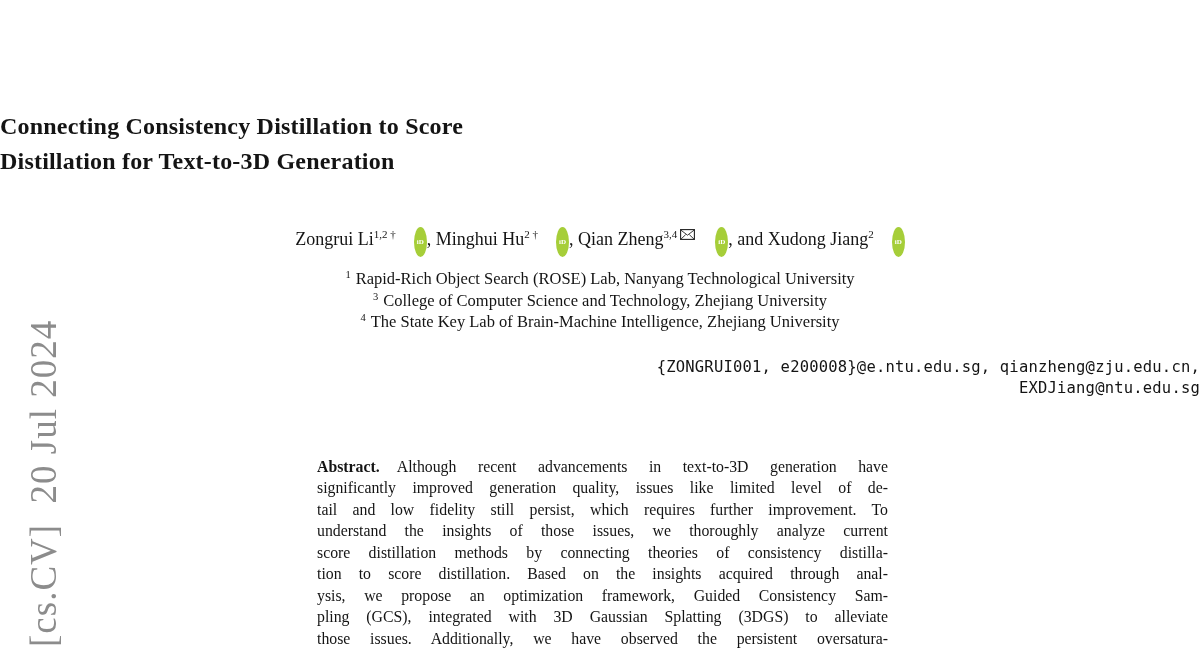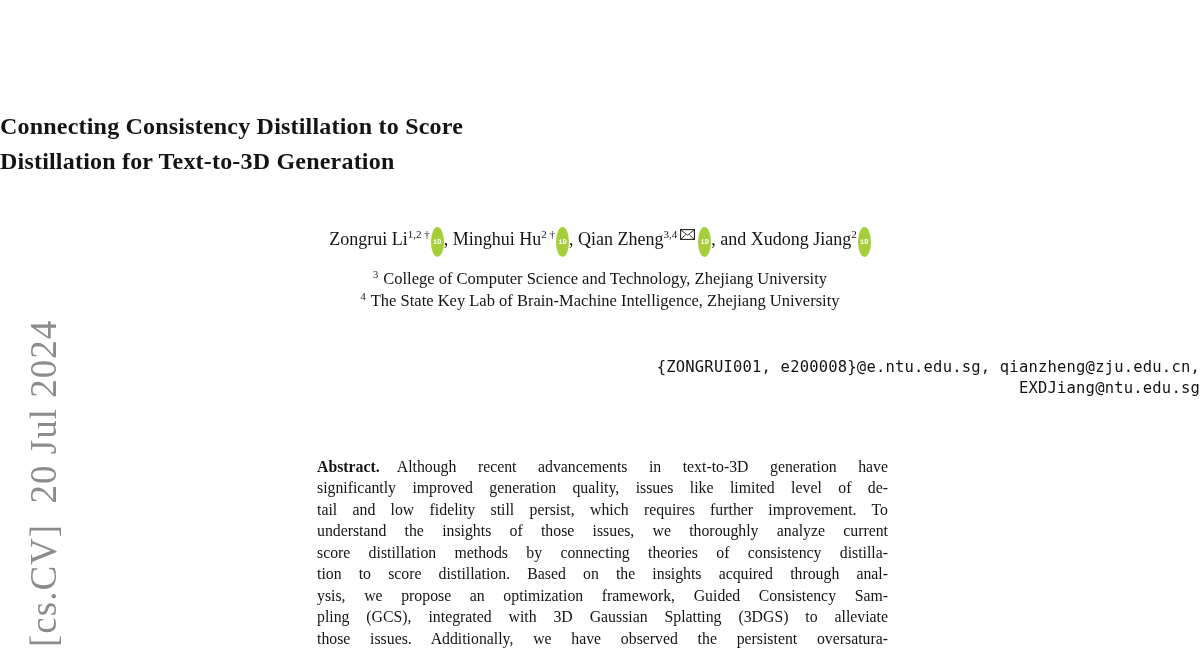--- a/index.html
+++ b/index.html
@@ -57,25 +57,25 @@
     line-height: 0;
   }
   .orcid {
     display: inline-flex;
     align-items: center;
     justify-content: center;
     width: 13px;
     height: 30px;
     border-radius: 50%;
     color: #ffffff;
-    font-family: Liberation Mono, monospace;
+    font-family: Liberation Serif, serif;
     font-size: 7px;
     font-weight: bold;
     vertical-align: 1px;
-    margin-left: 1px;
+    margin-left: 18px;
     cursor: pointer;
   }
   .envelope {
     vertical-align: 5px;
     margin: 0 2px 0 3px;
   }
   .affiliations {
     position: absolute;
     top: 268px;
     left: 0;
@@ -131,20 +131,21 @@
     <div>Connecting Consistency Distillation to Score</div>
     <div>Distillation for Text-to-3D Generation</div>
   </div>
 
   <div class="author-line"><span>Zongrui Li<sup>1,2 †</sup><span class="orcid" style="background: rgb(166, 206, 57);">iD</span></span>, <span>Minghui Hu<sup>2 †</sup><span class="orcid" style="background: rgb(166, 206, 57);">iD</span></span>, <span>Qian Zheng<sup>3,4</sup><svg class="envelope" width="15" height="11" viewBox="0 0 15 11">
     <rect x="0.6" y="0.6" width="13.8" height="9.8" fill="none" stroke="#222222" stroke-width="1.1"></rect>
     <path d="M0.6,0.9 L7.5,6.2 L14.4,0.9 M0.9,10.2 L5.7,5.6 M14.1,10.2 L9.3,5.6" fill="none" stroke="#222222" stroke-width="0.9"></path>
   </svg><span class="orcid" style="background: rgb(166, 206, 57);">iD</span></span>, and <span>Xudong Jiang<sup>2</sup><span class="orcid" style="background: rgb(166, 206, 57);">iD</span></span></div>
 
   <div class="affiliations">
+      <div class="aff-line"><sup>1</sup>Rapid-Rich Object Search (ROSE) Lab, Nanyang Technological University</div>
       <div class="aff-line"><sup>3</sup>College of Computer Science and Technology, Zhejiang University</div>
       <div class="aff-line"><sup>4</sup>The State Key Lab of Brain-Machine Intelligence, Zhejiang University</div>
     </div>
 
   <div class="emails">
       <div>{ZONGRUI001, e200008}@e.ntu.edu.sg, qianzheng@zju.edu.cn,</div>
       <div>EXDJiang@ntu.edu.sg</div>
     </div>
 
   <div class="abstract">

